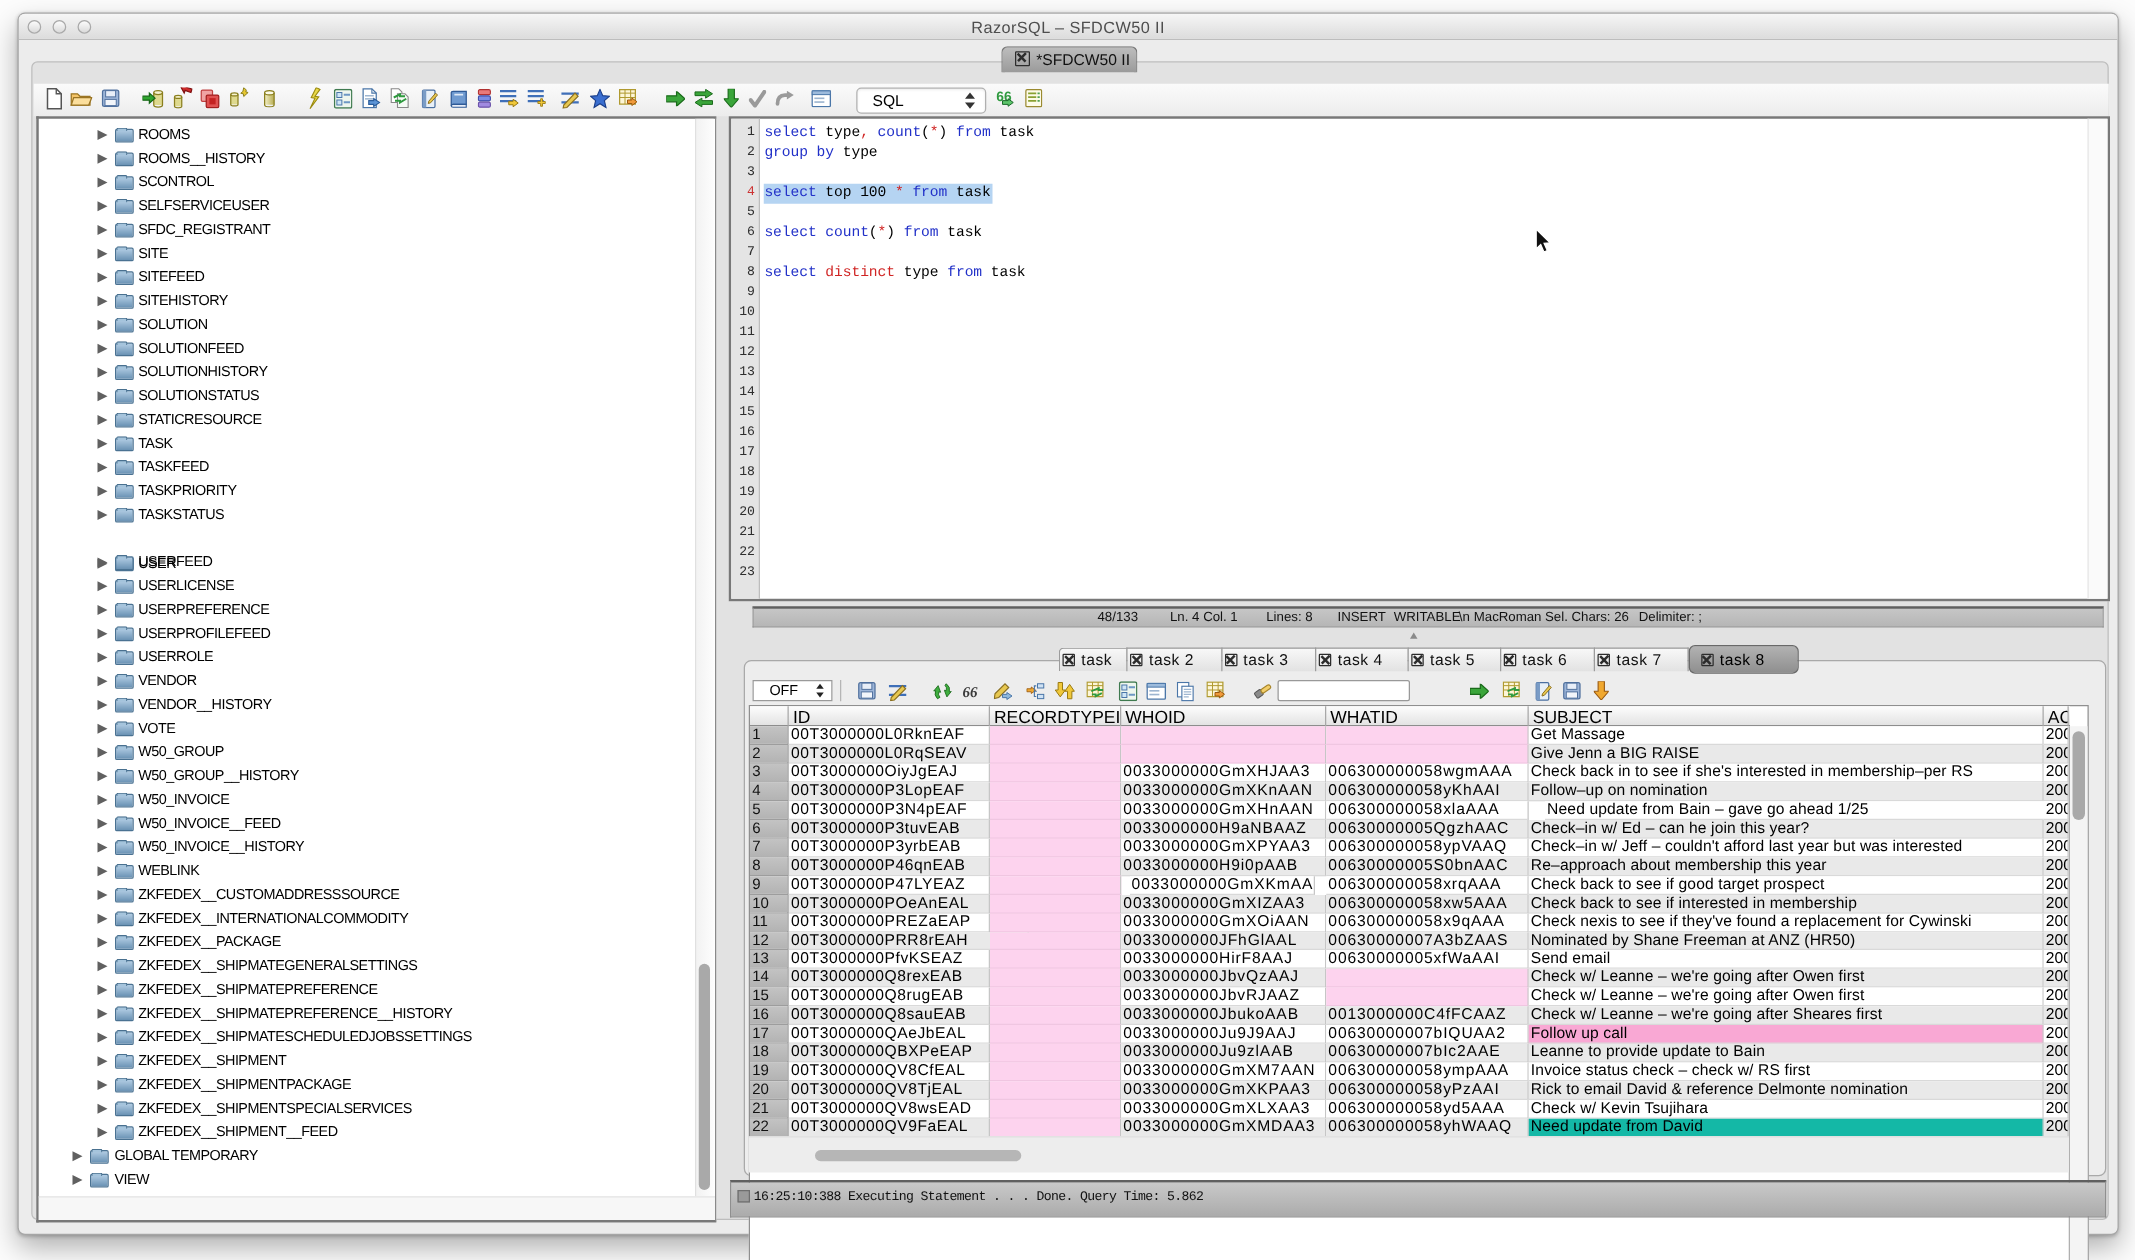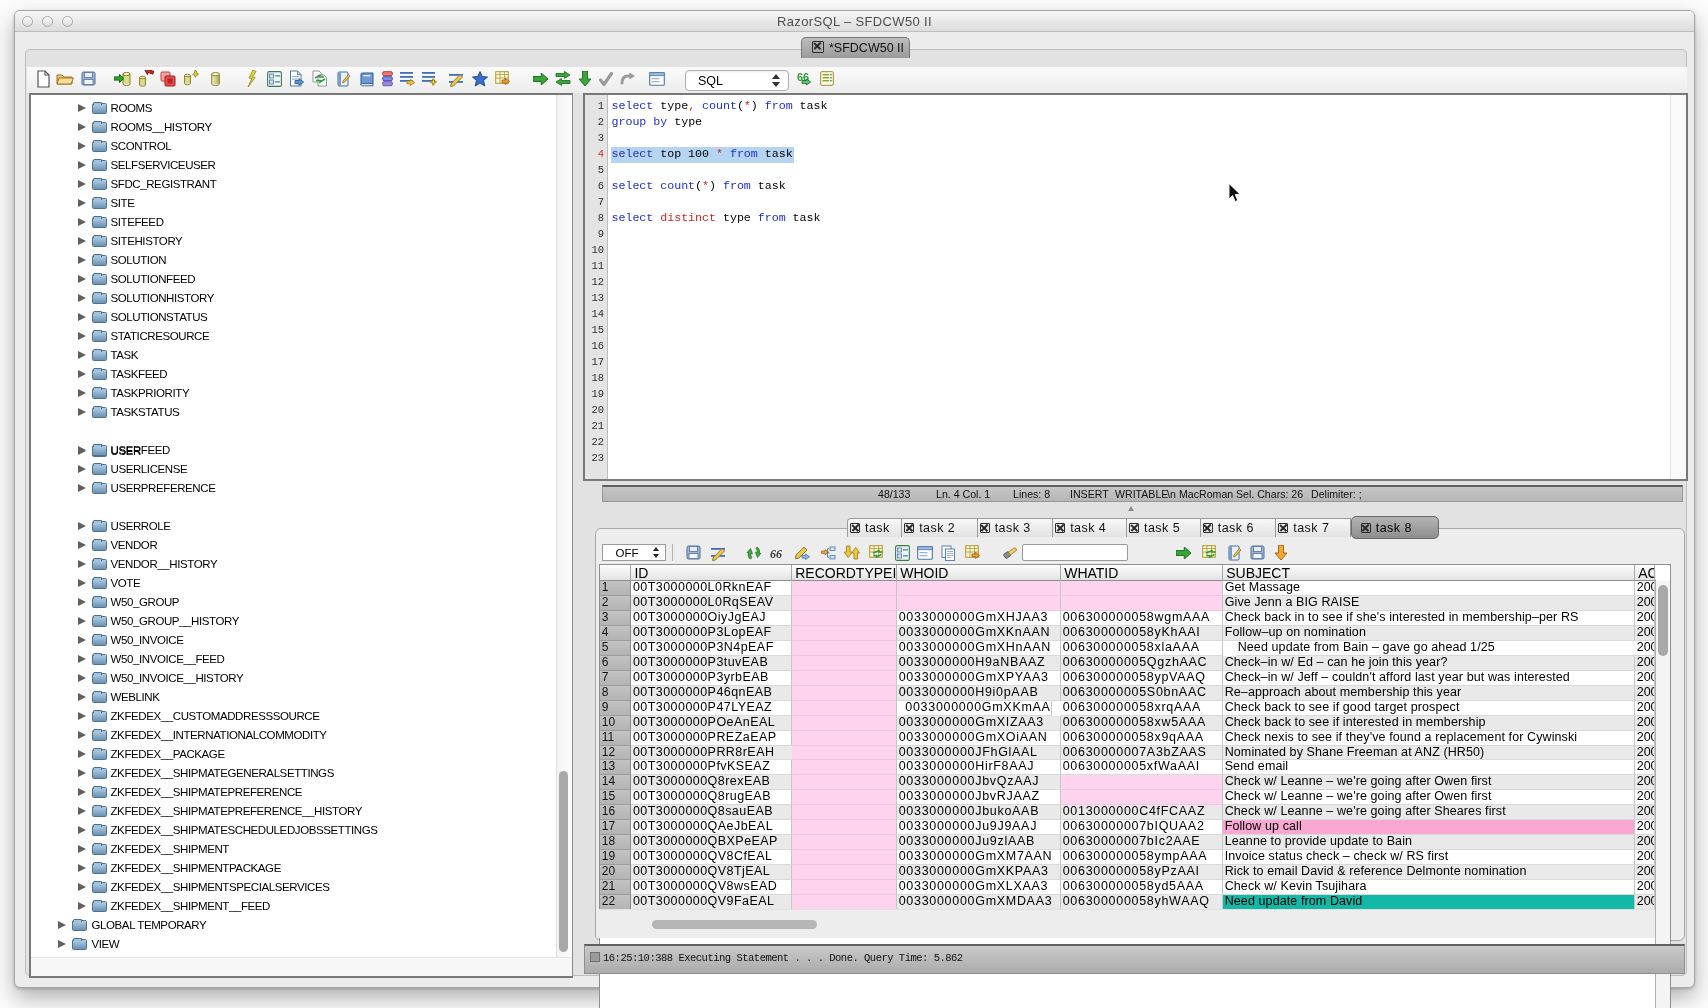--- a/index.html
+++ b/index.html
@@ -381,20 +381,25 @@
         <div class="trow" style="left:0;top:365.5px;width:520px;">
           <span class="tri" style="left:47px;"></span>
           <span class="folder" style="left:61px;"></span>
           <span class="tlabel" style="left:80px;">USERLICENSE</span>
         </div>
         <div class="trow" style="left:0;top:384.5px;width:520px;">
           <span class="tri" style="left:47px;"></span>
           <span class="folder" style="left:61px;"></span>
           <span class="tlabel" style="left:80px;">USERPREFERENCE</span>
         </div>
+        <div class="trow" style="left:0;top:403.5px;width:520px;">
+          <span class="tri" style="left:47px;"></span>
+          <span class="folder" style="left:61px;"></span>
+          <span class="tlabel" style="left:80px;">USERPROFILEFEED</span>
+        </div>
         <div class="trow" style="left:0;top:422.5px;width:520px;">
           <span class="tri" style="left:47px;"></span>
           <span class="folder" style="left:61px;"></span>
           <span class="tlabel" style="left:80px;">USERROLE</span>
         </div>
         <div class="trow" style="left:0;top:441.5px;width:520px;">
           <span class="tri" style="left:47px;"></span>
           <span class="folder" style="left:61px;"></span>
           <span class="tlabel" style="left:80px;">VENDOR</span>
         </div>

